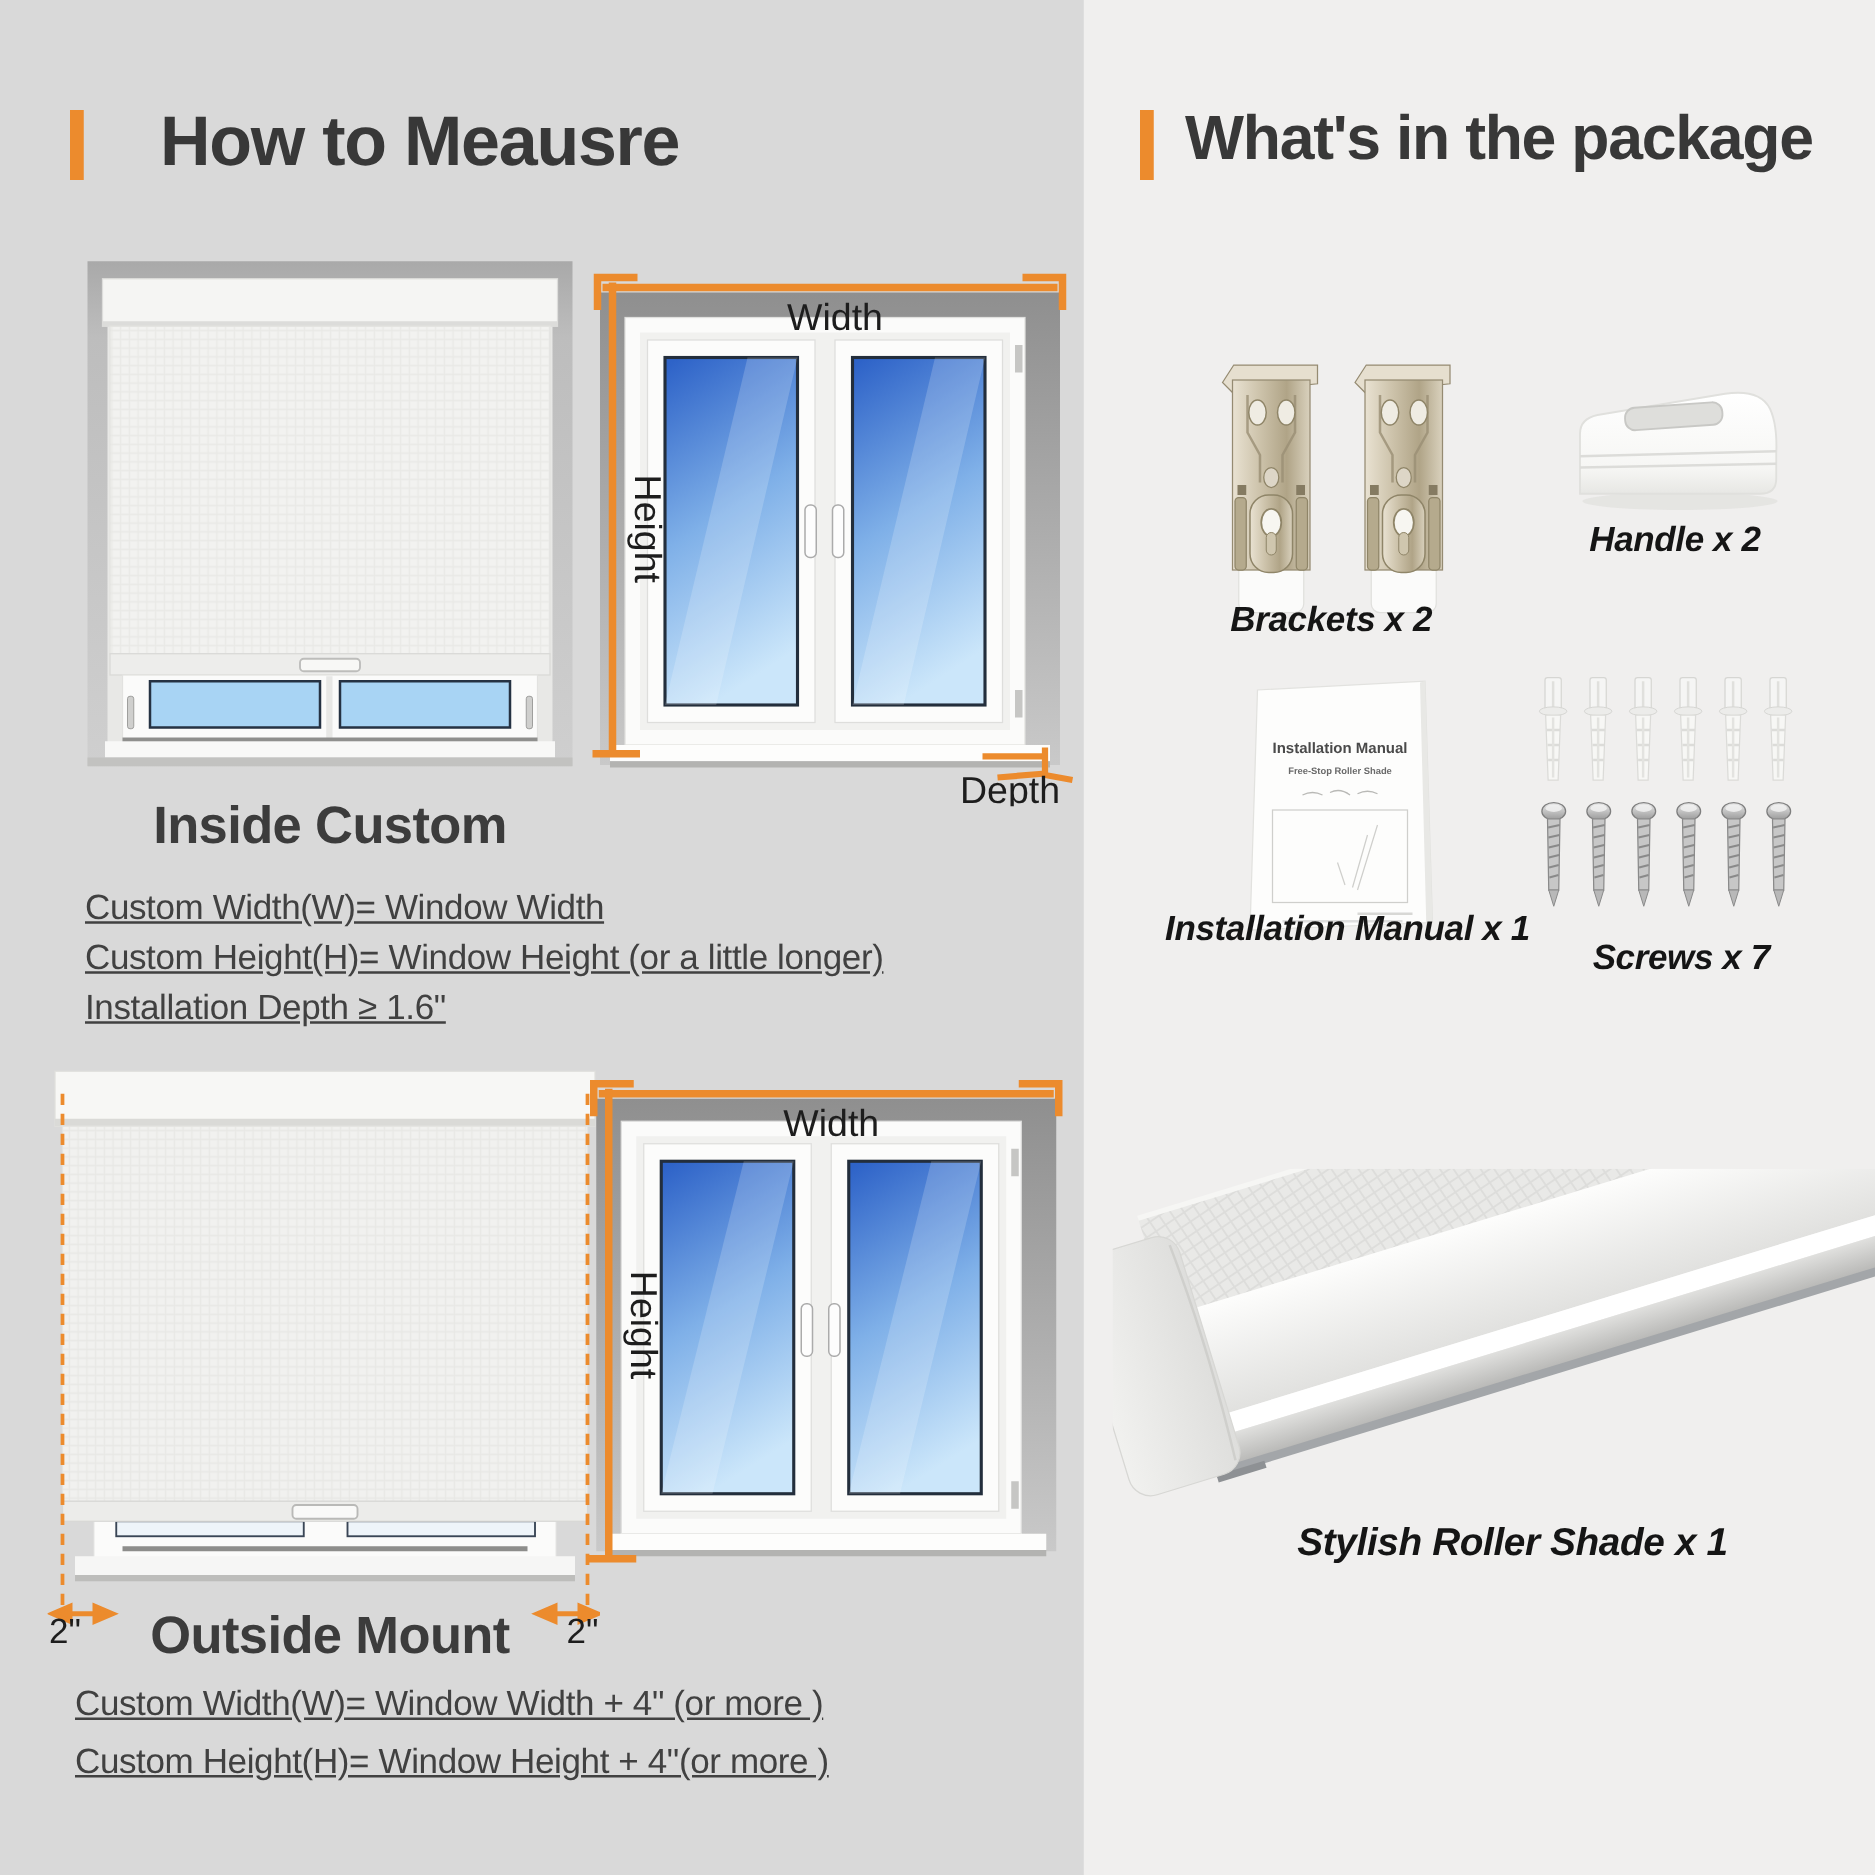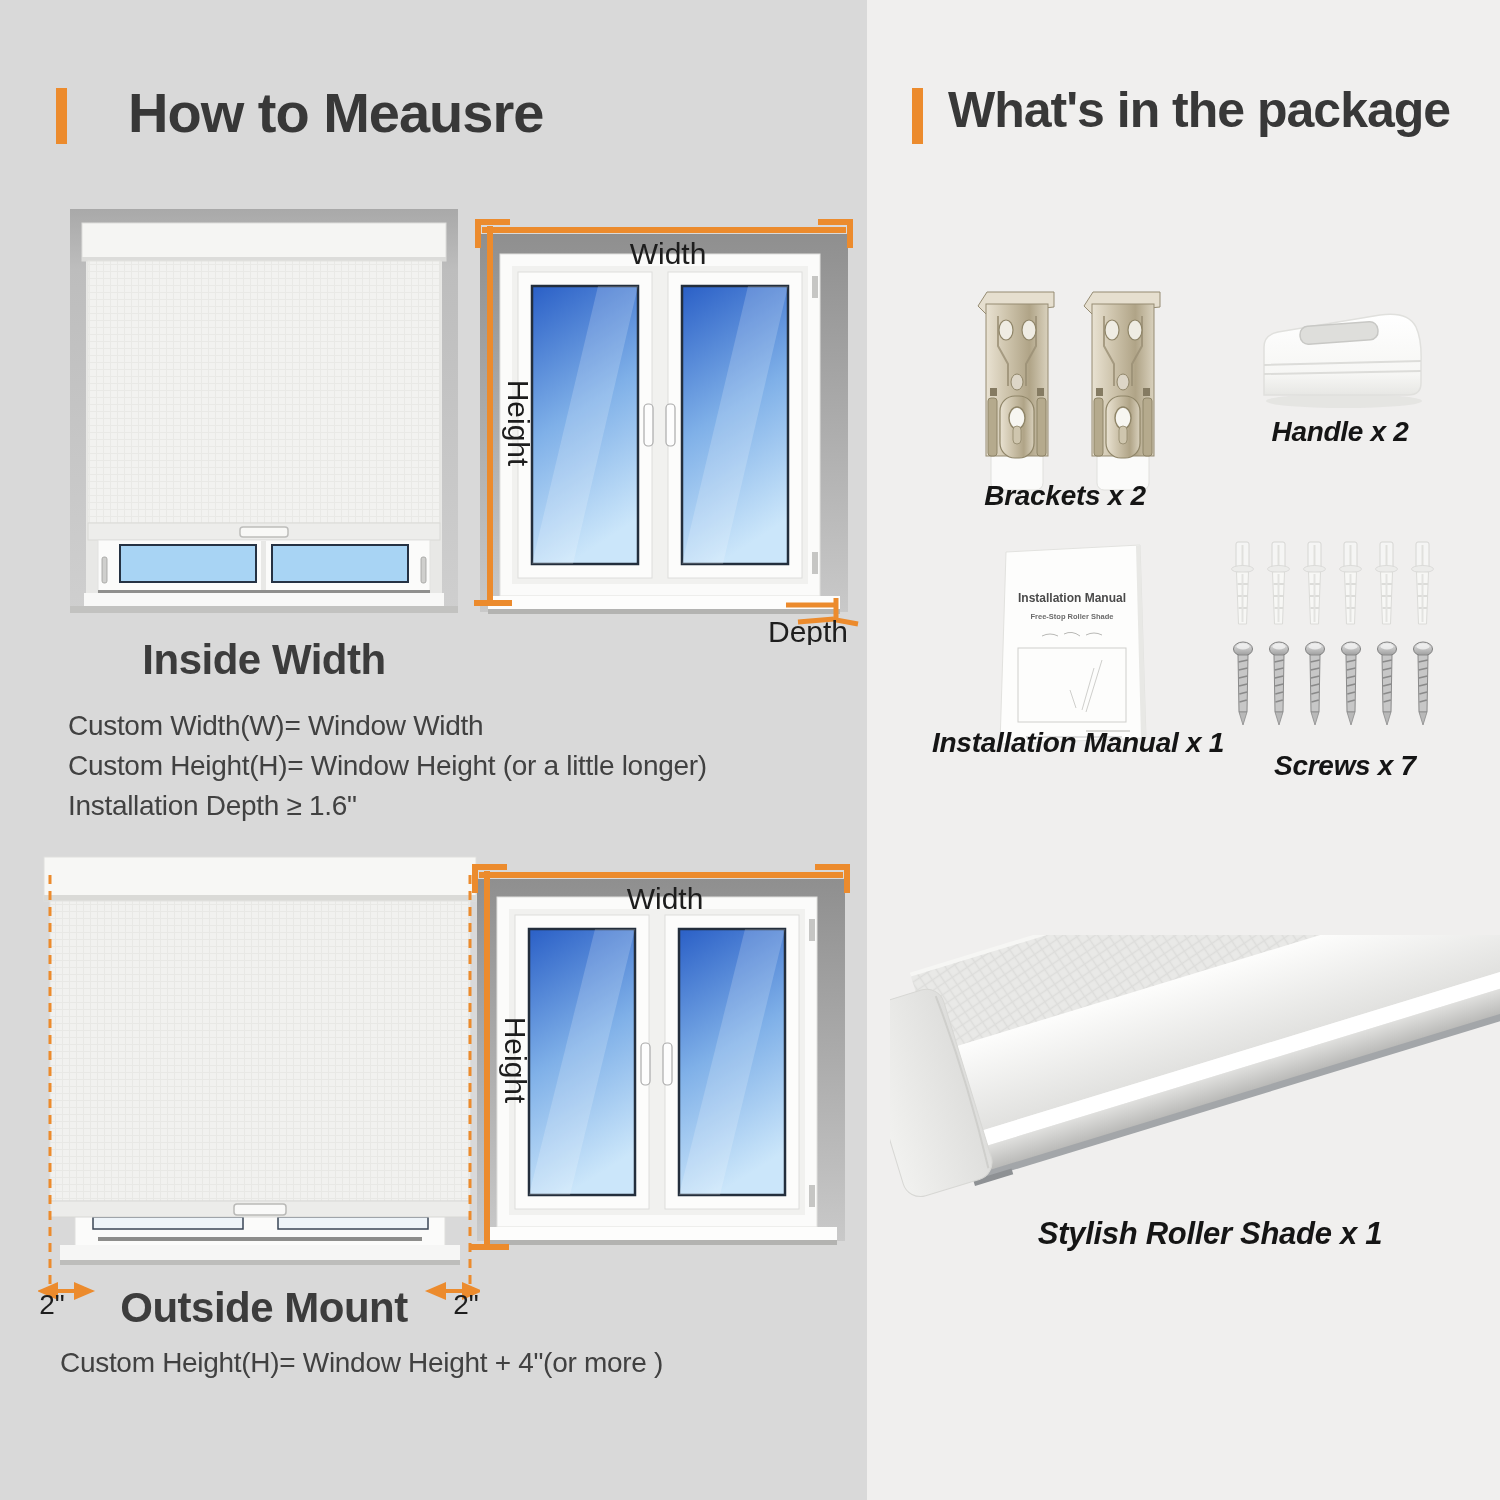--- a/index.html
+++ b/index.html
@@ -26,21 +26,21 @@
   .heading-right h1 { font-size:50px; }
 
   figure { position:absolute; }
   svg { display:block; }
 
   .mount-title {
     position:absolute; text-align:center;
     font-size:42px; font-weight:bold; color:#3c3c3c; letter-spacing:-0.5px;
   }
   .mount-lines { position:absolute; color:#414141; font-size:28px; }
-  .mount-lines p { line-height:40px; white-space:nowrap; letter-spacing:-0.3px; }
+  .mount-lines p { line-height:40px; white-space:nowrap; letter-spacing:-0.3px;text-decoration:underline; }
   .mount-lines.outside p { line-height:46px; }
 
   .item-label {
     position:absolute; text-align:center;
     font-size:28px; font-weight:bold; font-style:italic; color:#151515;
     white-space:nowrap; letter-spacing:-0.3px;
   }
 </style>
 </head>
 <body>
@@ -140,21 +140,21 @@
 
       <g stroke="#ec8b2d" stroke-width="5" fill="none">
         <line x1="318" y1="397" x2="368" y2="397"></line>
         <path d="M368,390 L368,412 L390,416"></path>
         <line x1="330" y1="414" x2="366" y2="411"></line>
       </g>
       <text x="340" y="434" font-size="30" fill="#1d1d1d" text-anchor="middle">Depth</text>
     </svg>
   </figure>
 
-  <div class="mount-title" style="left:58px; top:636px; width:412px;">Inside Width</div>
+  <div class="mount-title" style="left:58px; top:636px; width:412px;">Inside Custom</div>
 
   <div class="mount-lines" style="left:68px; top:706px;">
     <p>Custom Width(W)= Window Width</p>
     <p>Custom Height(H)= Window Height (or a little longer)</p>
     <p>Installation Depth ≥ 1.6"</p>
   </div>
 
   <figure style="left:38px; top:845px;">
     <svg width="442" height="470" viewBox="0 0 442 470">
       <defs>
@@ -237,20 +237,21 @@
         <line x1="22" y1="16" x2="22" y2="392"></line>
         <line x1="6" y1="392" x2="44" y2="392"></line>
       </g>
       <text font-size="30" fill="#1d1d1d" text-anchor="middle" transform="rotate(90 40 205)" x="40" y="205">Height</text>
     </svg>
   </figure>
 
   <div class="mount-title" style="left:58px; top:1284px; width:412px;">Outside Mount</div>
 
   <div class="mount-lines outside" style="left:60px; top:1340px;">
+    <p>Custom Width(W)= Window Width + 4" (or more )</p>
     <p>Custom Height(H)= Window Height + 4"(or more )</p>
   </div>
 
 </section>
 
 <section class="panel panel-right"></section>
 
 <div class="heading heading-right">
   <span class="bar"></span>
   <h1>What's in the package</h1>

